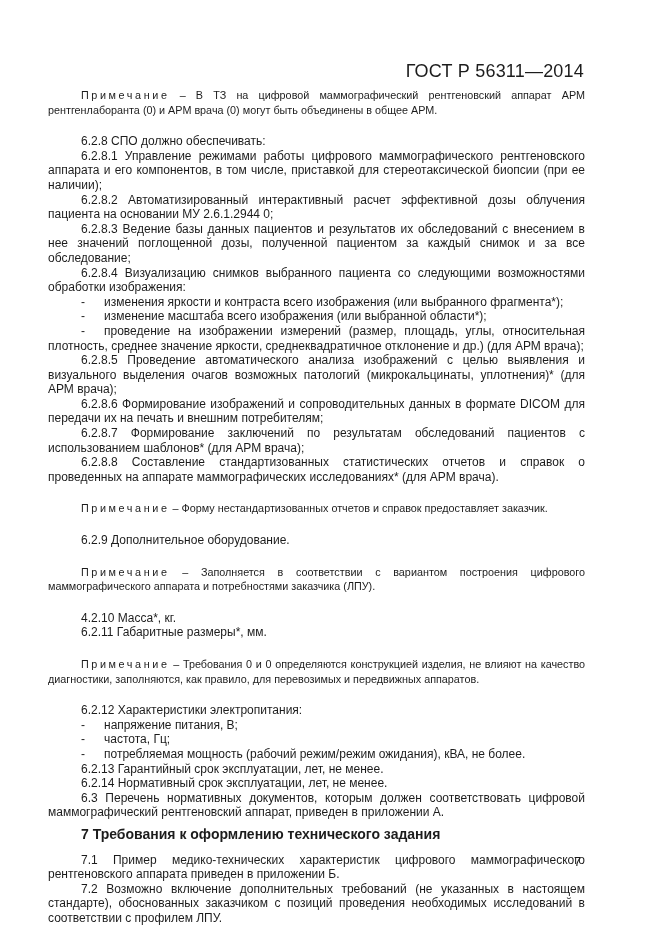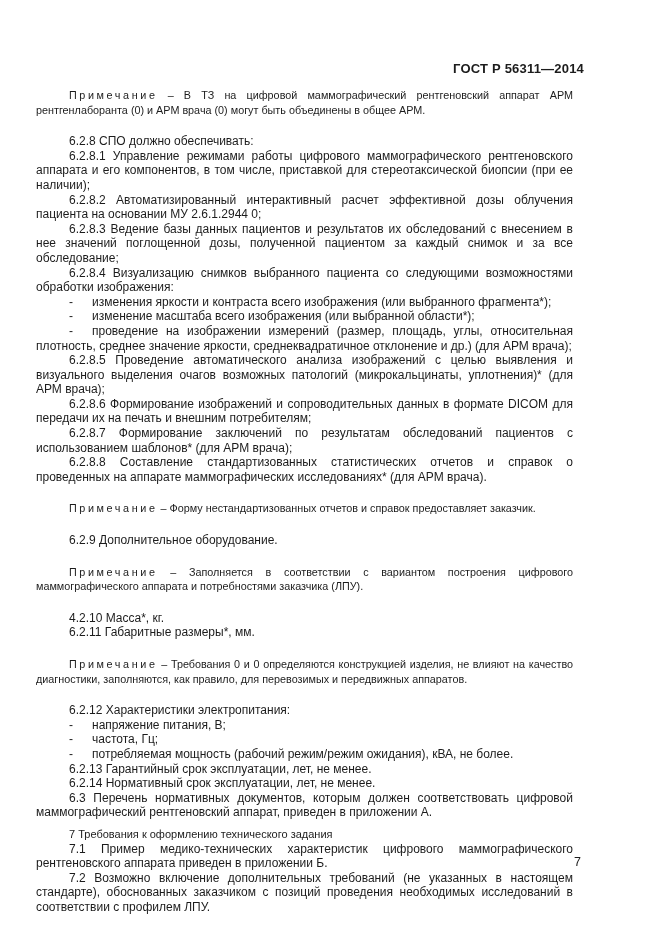--- a/index.html
+++ b/index.html
@@ -2,35 +2,35 @@
 <html><head>
 <meta charset="utf-8">
 <style>
   html,body{margin:0;padding:0;background:#ffffff;}
   .page{
     position:relative;width:661px;height:936px;background:#ffffff;overflow:hidden;
     font-family:"Liberation Sans",sans-serif;color:#1c1c1c;
   }
   .doc-header{
     position:absolute;top:61px;right:77px;
-    font-size:13px;font-weight:700;letter-spacing:.2px;white-space:nowrap;
+    font-size:18px;font-weight:400;letter-spacing:.2px;white-space:nowrap;
   }
   .content{
-    position:absolute;left:36px;top:88px;width:537px;
+    position:absolute;left:48px;top:88px;width:537px;
     font-size:12px;line-height:14.6px;text-align:justify;
   }
   .blk{margin:0;}
   .gap{margin-top:17px;}
   .para,.list,.note,.heading{text-indent:33px;}
   .note{font-size:10.8px;}
   .note-label{letter-spacing:2.6px;}
   .li-gap{display:inline-block;width:19px;}
   .heading{
-    font-size:11px;font-weight:400;text-align:left;
-    margin-top:7px;margin-bottom:0;
+    font-size:14px;font-weight:700;text-align:left;
+    margin-top:7px;margin-bottom:11px;
   }
   .page-number{
     position:absolute;top:855px;right:80px;font-size:12.5px;
   }
 </style>
 </head>
 <body>
 
 <div class="page">
   <div class="doc-header">ГОСТ Р 56311—2014</div>

